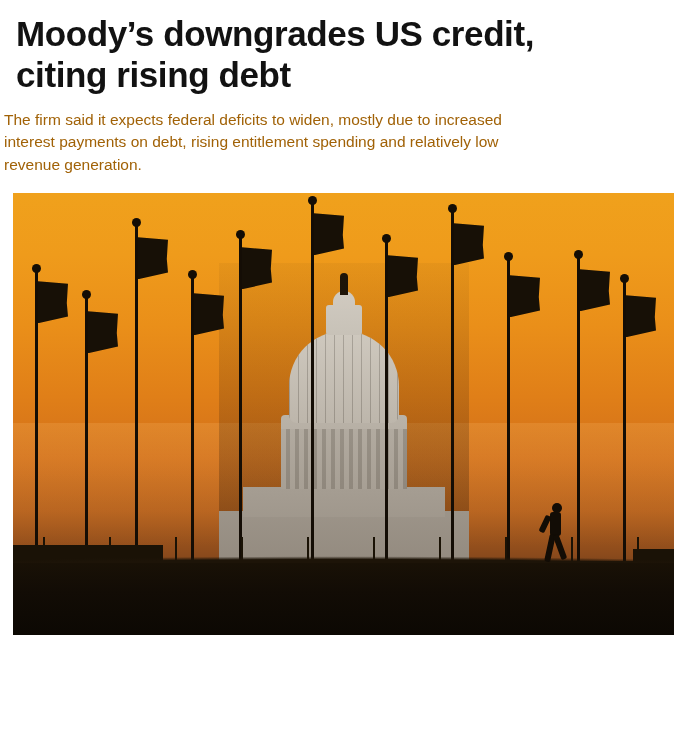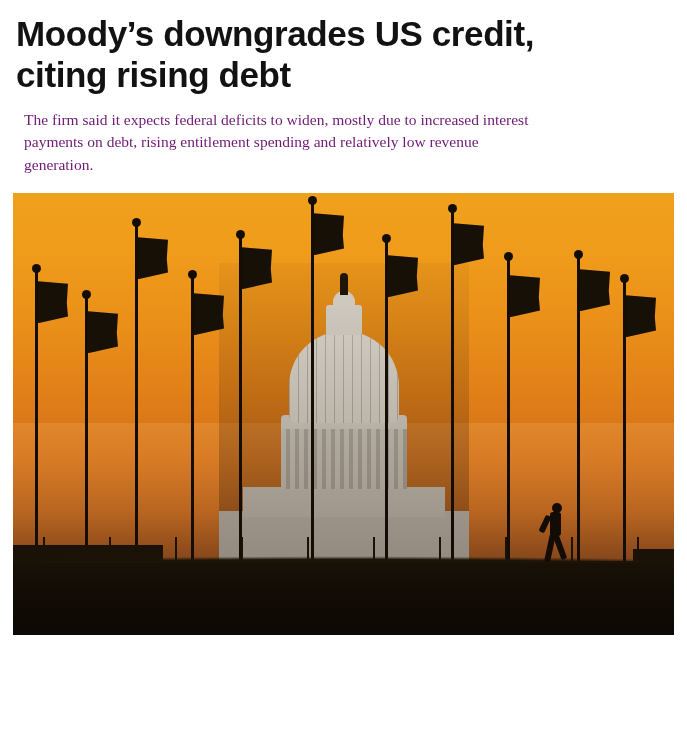--- a/index.html
+++ b/index.html
@@ -21,25 +21,25 @@
   .headline {
     font-family: "Liberation Sans", sans-serif;
     font-weight: bold;
     font-size: 35px;
     line-height: 1.17;
     letter-spacing: -0.4px;
     color: #121212;
     margin: 14px 16px 0 16px;
   }
   .standfirst {
-    font-family: Liberation Serif, serif;
+    font-family: Liberation Sans, sans-serif;
     font-size: 15.5px;
     line-height: 1.45;
-    color: #701a75;
-    margin: 13px 16px 0 24px;
+    color: #a16207;
+    margin: 13px 16px 0 4px;
   }
   .figure {
     margin: 17px 13px 0 13px;
     width: 661px;
     height: 442px;
     position: relative;
     overflow: hidden;
     background: #e98a1e;
   }
   

